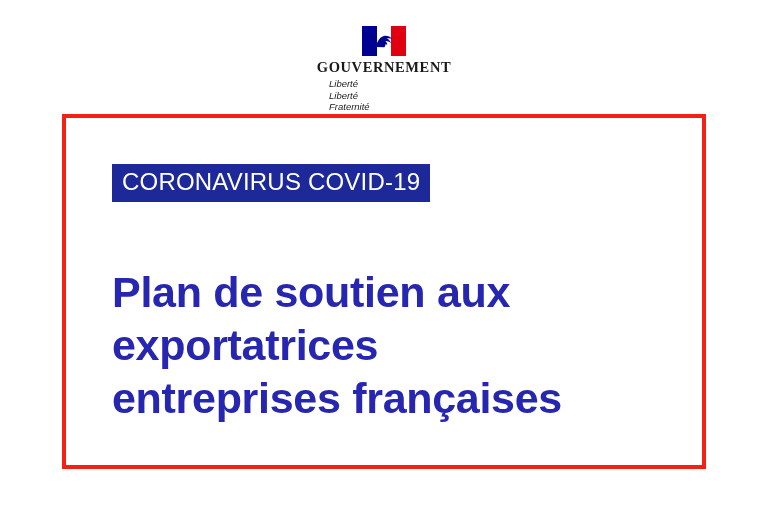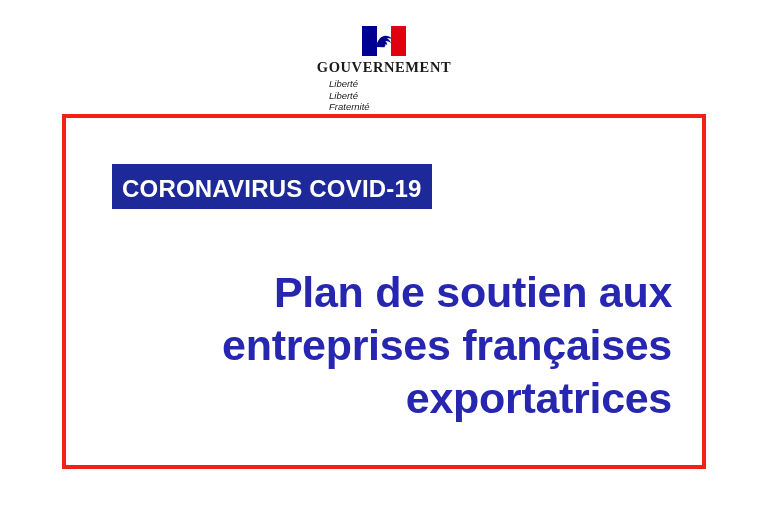--- a/index.html
+++ b/index.html
@@ -95,38 +95,38 @@
   .kicker-wrap {
     position: absolute;
     left: 46px;
     top: 46px;
   }
   .kicker {
     display: inline-block;
     background: #1d2899;
     color: #ffffff;
     font-size: 24px;
-    font-weight: bold;
+    font-weight: normal;
     letter-spacing: 0.2px;
-    padding: 11px 10px 6px 10px;
+    padding: 4px 10px 6px 10px;
     line-height: 28px;
     white-space: nowrap;
   }
   .title {
     position: absolute;
     left: 46px;
     top: 148px;
     width: 560px;
     color: #2626b0;
     font-size: 43px;
     line-height: 53px;
     font-weight: bold;
     letter-spacing: -0.3px;
   }
-  .title span { display: block; text-align: right; }
+  .title span { display: block; }
 </style>
 </head>
 <body>
 
 <div class="page">
 
   <div class="header">
     <div class="logo-block">
       <div class="flag">
         <div class="band blue"></div>
@@ -146,18 +146,18 @@
       </div>
     </div>
   </div>
 
   <div class="card">
     <div class="kicker-wrap">
       <span class="kicker">CORONAVIRUS COVID-19</span>
     </div>
     <div class="title">
       <span>Plan de soutien aux</span>
+      <span>exportatrices</span>
       <span>entreprises françaises</span>
-      <span>exportatrices</span>
     </div>
   </div>
 
 </div>
 
 </body></html>

